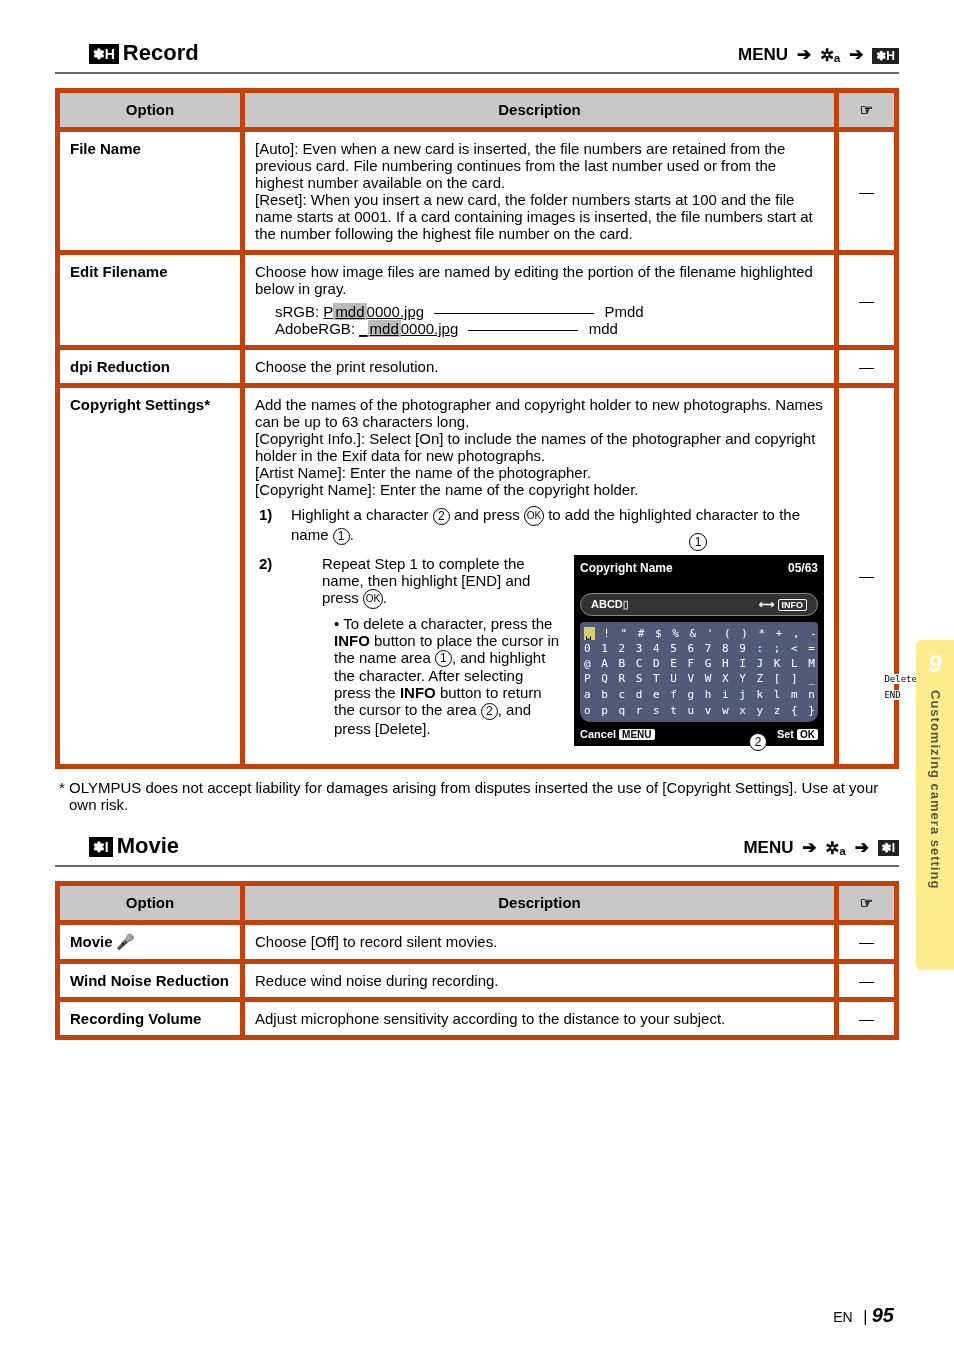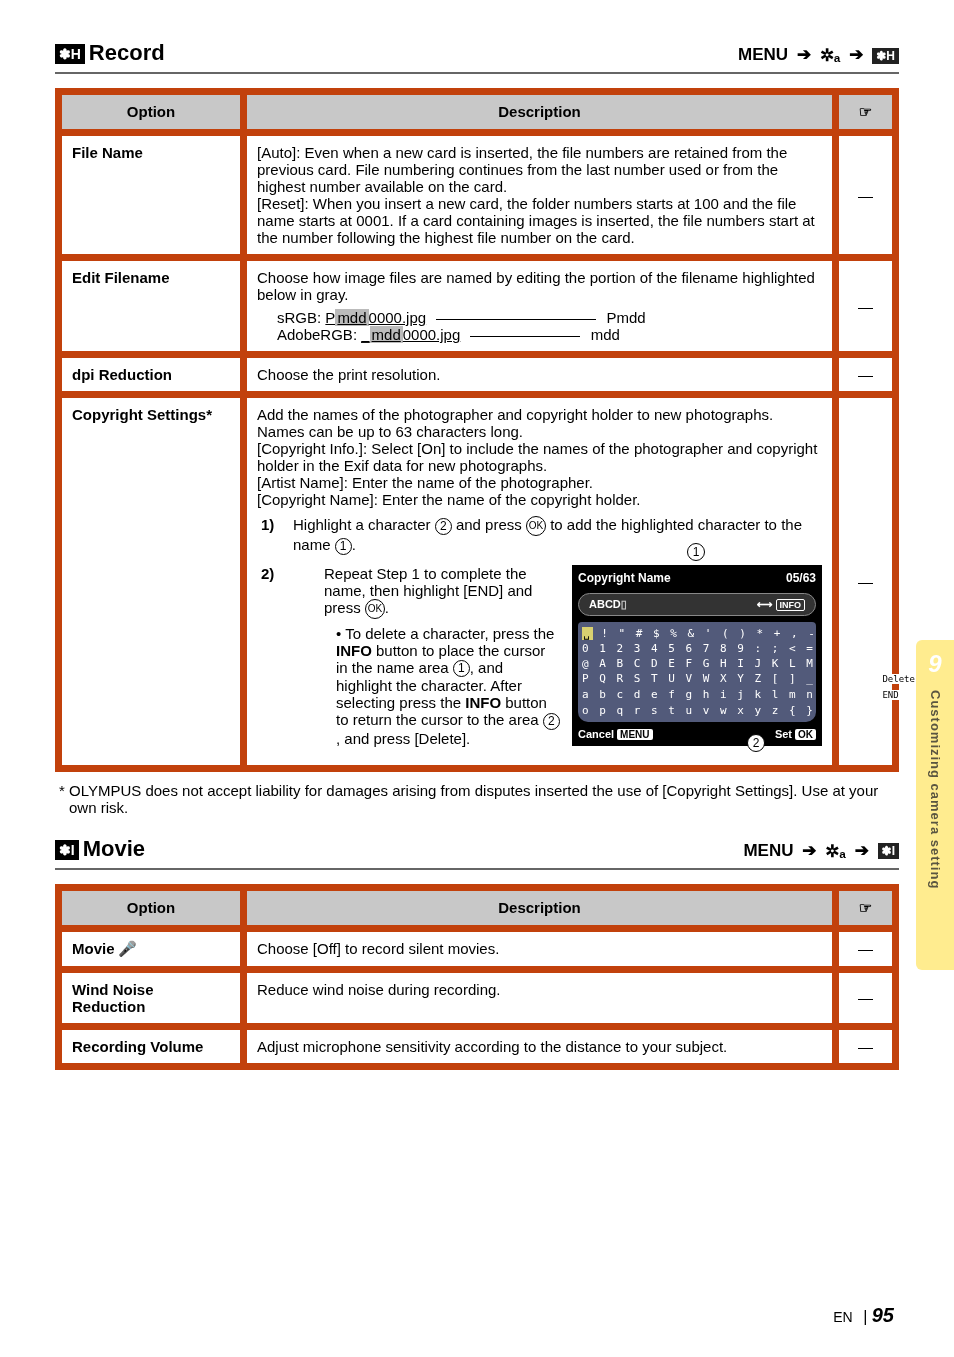--- a/index.html
+++ b/index.html
@@ -10,20 +10,21 @@
       background: #fff;
       color: #000;
       position: relative;
       padding: 40px 55px 40px 55px;
     }
     .top-row {
       display: flex;
       justify-content: space-between;
       align-items: flex-end;
       margin-bottom: 6px;
+      margin-left: 34px;
     }
     .section-heading {
       font-size: 22px;
       font-weight: bold;
       color: #000;
     }
     .section-heading .icon-box {
       display: inline-block;
       background: #000;
       color: #fff;
@@ -44,21 +45,21 @@
       border: none;
       border-top: 2px solid #666;
       margin-bottom: 14px;
     }
     table {
       width: 100%;
       border-collapse: collapse;
       table-layout: fixed;
     }
     th, td {
-      border: 7px solid #c2410c;
+      border: 5px solid #c2410c;
       padding: 8px 10px;
       font-size: 15px;
       vertical-align: top;
     }
     th {
       background: #c8c8c8;
       font-weight: bold;
       text-align: center;
     }
     .col-opt { width: 185px; }
@@ -88,21 +89,21 @@
     .step2-left li::before { content: "• "; }
     .copyright-screen {
       width: 250px;
       background: #000;
       color: #fff;
       font-size: 11px;
       padding: 6px;
       position: relative;
       flex-shrink: 0;
     }
-    .cs-title-row { display: flex; justify-content: space-between; font-weight: bold; margin-bottom: 8px; font-size: 12px; gap: 36px; }
+    .cs-title-row { display: flex; justify-content: space-between; font-weight: bold; margin-bottom: 18px; font-size: 12px; gap: 36px; }
     .cs-name-box { background: #333; border: 1px solid #888; border-radius: 12px; padding: 4px 10px; margin-bottom: 6px; display: flex; justify-content: space-between; align-items: center; font-weight: bold; }
     .cs-name-box .card-icon { border: 1px solid #fff; padding: 0 3px; font-size: 9px; border-radius: 2px; }
     .cs-grid { background: #525a7a; padding: 4px; font-family: monospace; font-size: 11px; line-height: 15px; letter-spacing: 2px; white-space: pre; border-radius: 4px 4px 10px 10px; position: relative; }
     .cs-grid .hl { background: #d8d070; color: #000; padding: 0 1px; }
     .cs-grid .tag { background: #fff; color: #000; padding: 0 19px; font-size: 9px; letter-spacing: 0; margin-left: 40px; }
     .cs-bottom { display: flex; justify-content: space-between; margin-top: 6px; font-size: 11px; font-weight: bold; gap: 11px; }
     .cs-bottom .btn-label { background: #fff; color: #000; padding: 0 3px; border-radius: 2px; margin-left: 3px; font-size: 10px; }
     .callout { position: absolute; border: 1px solid #000; border-radius: 50%; width: 18px; height: 18px; background: #fff; color: #000; text-align: center; line-height: 16px; font-size: 12px; }
     .footnote { font-size: 15px; margin: 10px 0 20px 4px; text-indent: -10px; padding-left: 10px; }
     .side-tab {

